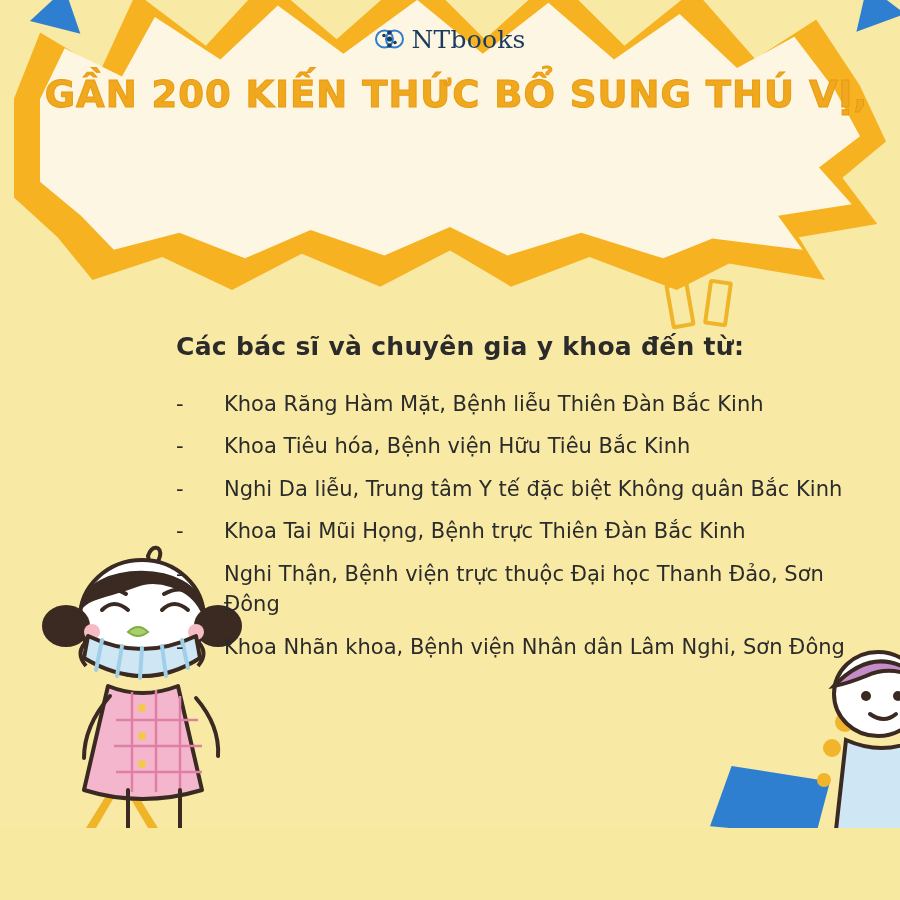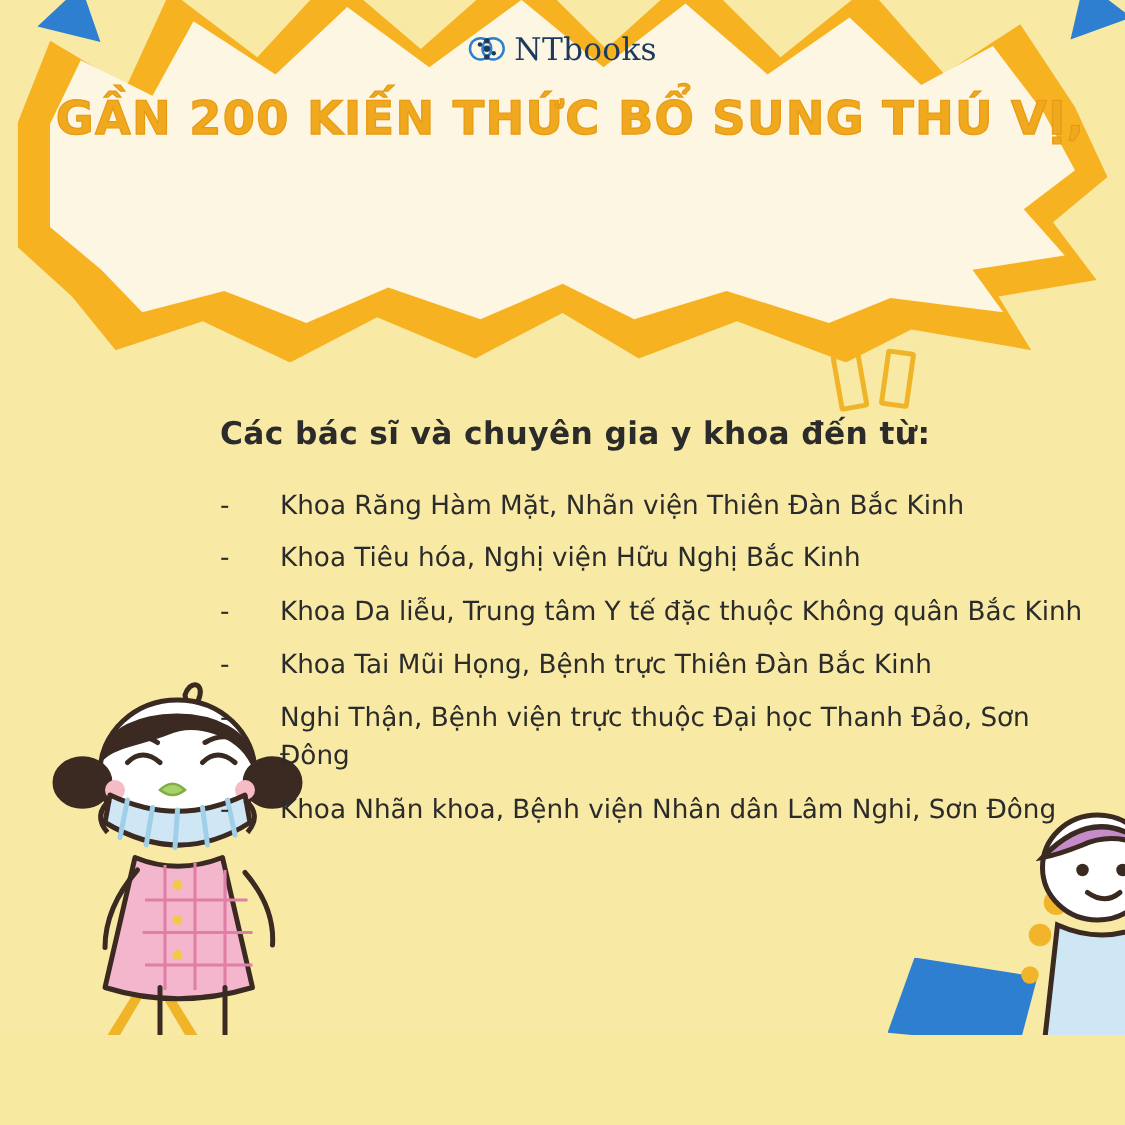--- a/index.html
+++ b/index.html
@@ -221,29 +221,29 @@
 
   <div class="headline">
     <div>GẦN 200 KIẾN THỨC BỔ SUNG THÚ VỊ,</div>
   </div>
 
   <div class="content">
     <div class="content-title">Các bác sĩ và chuyên gia y khoa đến từ:</div>
 
     <div class="list-item">
       <span class="list-dash">-</span>
-      <span class="list-text">Khoa Răng Hàm Mặt, Nhãn viện Thiên Đàn Bắc Kinh</span>
-    </div>
-    <div class="list-item">
-      <span class="list-dash">-</span>
-      <span class="list-text">Khoa Tiêu hóa, Nghị viện Hữu Nghị Bắc Kinh</span>
-    </div>
-    <div class="list-item">
-      <span class="list-dash">-</span>
-      <span class="list-text">Khoa Da liễu, Trung tâm Y tế đặc thuộc Không quân Bắc Kinh</span>
+      <span class="list-text">Khoa Răng Hàm Mặt, Bệnh liễu Thiên Đàn Bắc Kinh</span>
+    </div>
+    <div class="list-item">
+      <span class="list-dash">-</span>
+      <span class="list-text">Khoa Tiêu hóa, Bệnh viện Hữu Tiêu Bắc Kinh</span>
+    </div>
+    <div class="list-item">
+      <span class="list-dash">-</span>
+      <span class="list-text">Nghi Da liễu, Trung tâm Y tế đặc biệt Không quân Bắc Kinh</span>
     </div>
     <div class="list-item">
       <span class="list-dash">-</span>
       <span class="list-text">Khoa Tai Mũi Họng, Bệnh trực Thiên Đàn Bắc Kinh</span>
     </div>
     <div class="list-item">
       <span class="list-dash">-</span>
       <span class="list-text">Nghi Thận, Bệnh viện trực thuộc Đại học Thanh Đảo, Sơn Đông</span>
     </div>
     <div class="list-item">

